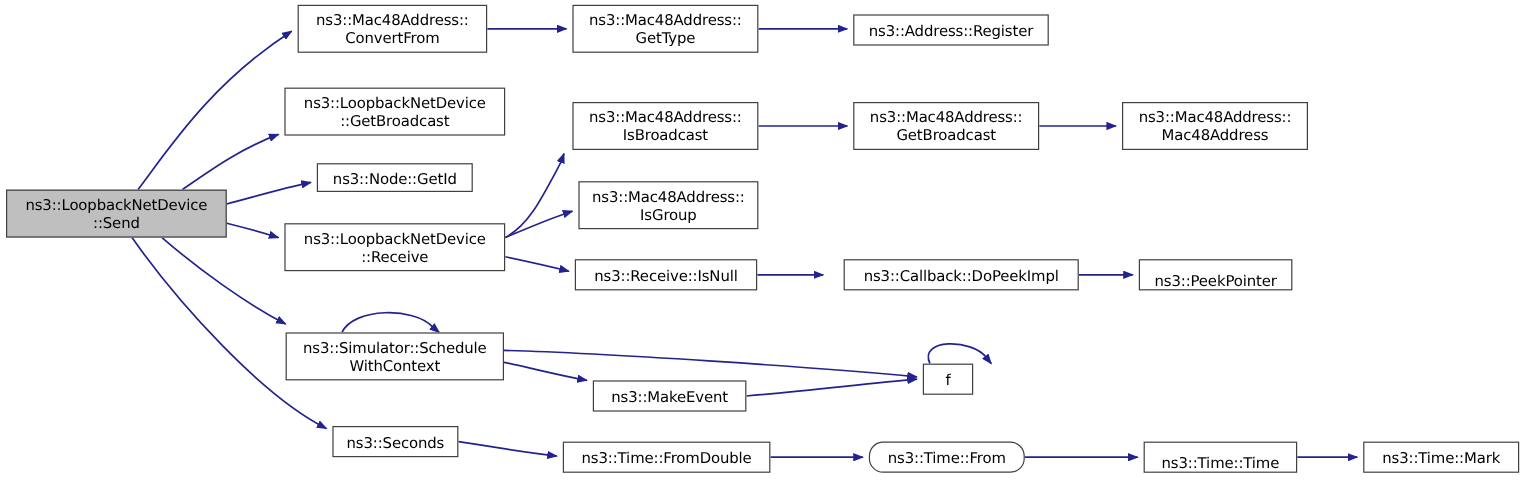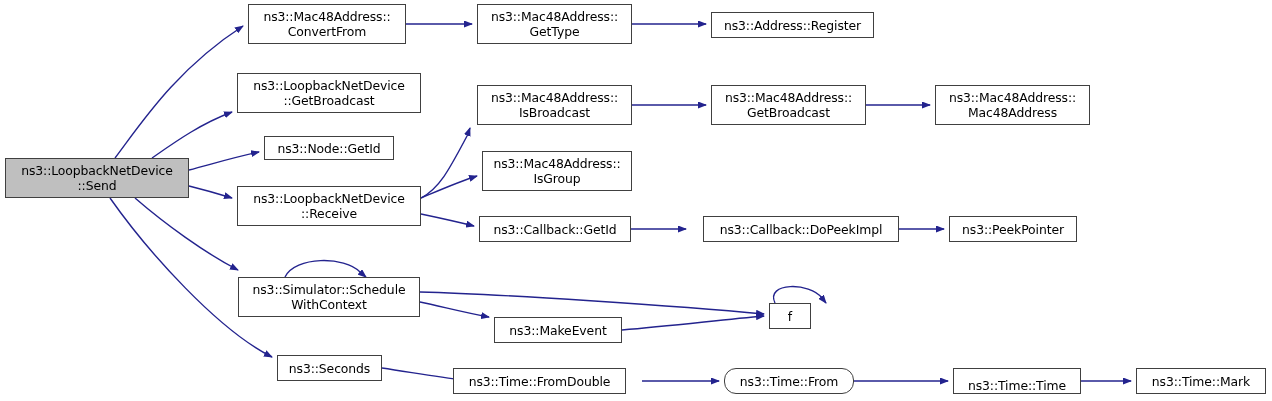--- a/index.html
+++ b/index.html
@@ -102,29 +102,29 @@
 ::Receive</span></div>
       <div class="node" style="left: 238px; top: 277px; width: 182px; height: 40px;"><span class="lbl">ns3::Simulator::Schedule
 WithContext</span></div>
       <div class="node" style="left: 277px; top: 355px; width: 105px; height: 26px;"><span class="lbl">ns3::Seconds</span></div>
       <div class="node" style="left: 477px; top: 4px; width: 155px; height: 40px;"><span class="lbl">ns3::Mac48Address::
 GetType</span></div>
       <div class="node" style="left: 477px; top: 85px; width: 155px; height: 40px;"><span class="lbl">ns3::Mac48Address::
 IsBroadcast</span></div>
       <div class="node" style="left: 482px; top: 151px; width: 150px; height: 40px;"><span class="lbl">ns3::Mac48Address::
 IsGroup</span></div>
-      <div class="node" style="left: 479px; top: 216px; width: 152px; height: 26px;"><span class="lbl">ns3::Callback::GetId</span></div>
+      <div class="node" style="left: 479px; top: 216px; width: 152px; height: 26px;"><span class="lbl">ns3::Receive::IsNull</span></div>
       <div class="node" style="left: 494px; top: 317px; width: 128px; height: 26px; justify-content: center;"><span class="lbl">ns3::MakeEvent</span></div>
-      <div class="node" style="left: 453px; top: 368px; width: 173px; height: 26px;"><span class="lbl">ns3::Time::FromDouble</span></div>
+      <div class="node" style="left: 469px; top: 368px; width: 173px; height: 26px;"><span class="lbl">ns3::Time::FromDouble</span></div>
       <div class="node" style="left: 711px; top: 12px; width: 163px; height: 26px;"><span class="lbl">ns3::Address::Register</span></div>
       <div class="node" style="left: 711px; top: 85px; width: 155px; height: 40px;"><span class="lbl">ns3::Mac48Address::
 GetBroadcast</span></div>
       <div class="node" style="left: 691px; top: 216px; width: 196px; height: 26px; margin-left: 12px;"><span class="lbl">ns3::Callback::DoPeekImpl</span></div>
       <div class="node" style="left: 769px; top: 303px; width: 42px; height: 26px;"><span class="lbl">f</span></div>
       <div class="node" style="left: 724px; top: 368px; width: 130px; height: 26px; border-radius: 12px;"><span class="lbl">ns3::Time::From</span></div>
       <div class="node" style="left: 935px; top: 85px; width: 155px; height: 40px;"><span class="lbl">ns3::Mac48Address::
 Mac48Address</span></div>
-      <div class="node" style="left: 949px; top: 216px; width: 128px; height: 26px;"><span class="lbl">ns3::PeekPointer</span></div>
+      <div class="node" style="left: 949px; top: 216px; width: 128px; height: 26px; align-items: flex-end;"><span class="lbl">ns3::PeekPointer</span></div>
       <div class="node" style="left: 953px; top: 368px; width: 128px; height: 26px; align-items: flex-end;"><span class="lbl">ns3::Time::Time</span></div>
       <div class="node" style="left: 1136px; top: 368px; width: 130px; height: 26px;"><span class="lbl">ns3::Time::Mark</span></div>
     </div>
 
 </div>
 
 </body></html>

